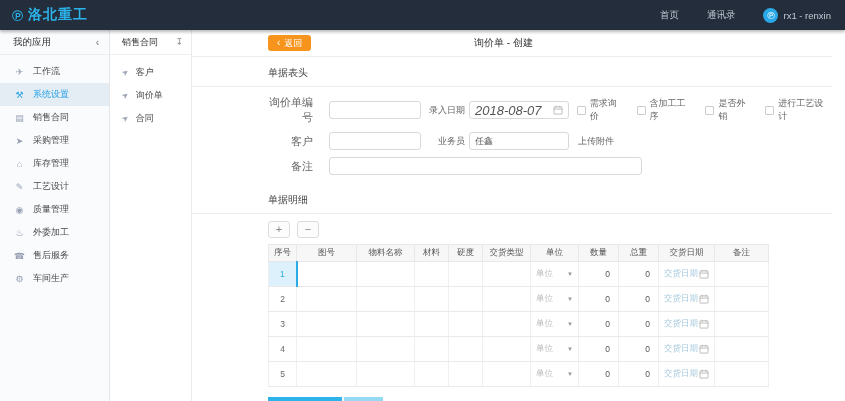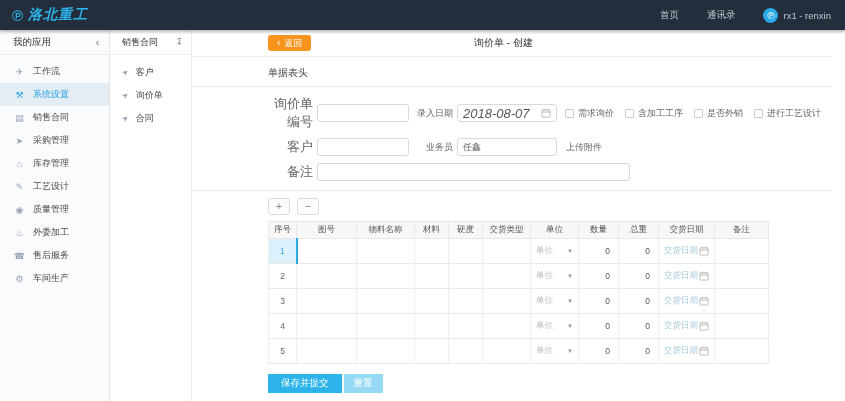--- a/index.html
+++ b/index.html
@@ -5,21 +5,21 @@
   * { margin:0; padding:0; box-sizing:border-box; font-family:"Liberation Sans","DejaVu Sans",sans-serif; }
   html,body { width:845px; height:401px; background:#fff; overflow:hidden; }
   .app { width:845px; height:401px; display:flex; flex-direction:column; }
 
   
   .navbar { height:30px; background:#232d3b; display:flex; align-items:center;
             padding:0 14px 0 12px; flex:none; position:relative; z-index:5;
             box-shadow:0 2px 3px rgba(0,0,0,.28); }
   .logo { display:flex; align-items:center; gap:5px; cursor:pointer; }
   .logo-mark { color:#2bb3ea; font-size:15px; font-weight:bold; font-style:italic; line-height:1; }
-  .logo-text { color:#2bb3ea; font-size:14px; font-weight:bold; font-style:italic; letter-spacing:1px;text-align:center; }
+  .logo-text { color:#2bb3ea; font-size:14px; font-weight:bold; letter-spacing:1px;text-align:center; }
   .nav-right { margin-left:auto; display:flex; align-items:center; gap:28px; }
   .nav-link { color:#c3c9d2; font-size:9.5px; text-decoration:none; cursor:pointer; }
   .user-chip { display:flex; align-items:center; gap:5px; color:#c3c9d2; font-size:9.5px; cursor:pointer; }
   .avatar { width:15px; height:15px; border-radius:50%; background:#2aa9e8; color:#fff;
             font-size:10px; line-height:15px; text-align:center; font-style:italic; }
 
   
   .shell { flex:1; display:flex; min-height:0; }
 
   
@@ -53,21 +53,21 @@
               align-items:center; gap:4px; }
   .back-chevron { font-size:10px; line-height:1; }
   .page-title { position:absolute; left:0; right:17px; text-align:center; font-size:10px;
                 color:#333; pointer-events:none; }
 
   .section-title { margin:9px 0 6px 76px; font-size:10px; color:#444; }
   .divider { border:none; border-top:1px solid #ececec; margin:0; }
 
   .form { padding:8px 0 2px 76px; }
   .f-row { display:flex; align-items:center; margin-bottom:7px; }
-  .lbl  { width:45px; text-align:right; font-size:13px; color:#666; margin-right:4px; flex:none; }
+  .lbl  { width:45px; text-align:right; font-size:11px; color:#666; margin-right:16px; flex:none; }
   .lbl2 { width:42px; text-align:right; font-size:9px; color:#666; margin:0 4px 0 2px; flex:none; }
   .inp { height:18px; border:1px solid #d9d9d9; border-radius:3px; font-size:9px;
          color:#555; padding:0 5px; background:#fff; outline:none; }
   .inp-sm { width:92px; }
   .inp-md { width:100px;font-family:Liberation Serif, serif; }
   .inp-xl { width:313px; }
   .date-wrap { width:100px; height:18px; border:1px solid #d9d9d9; border-radius:3px;
                display:flex; align-items:center; padding:0 5px; gap:4px; background:#fff; cursor:pointer; }
   .date-wrap .val { flex:1; font-size:13px; color:#555;font-style:italic; }
   .chk-group { display:flex; align-items:center; gap:11px; margin-left:8px; }
@@ -246,20 +246,21 @@
           <span class="lbl2">业务员</span>
           <input class="inp inp-md" value="任鑫" style="">
           <span class="upload-link">上传附件</span>
         </div>
         <div class="f-row">
           <span class="lbl">备注</span>
           <input class="inp inp-xl" style="">
         </div>
       </div>
 
+      <div class="section-title">单据明细</div>
       <hr class="divider">
 
       <div class="tbl-tools">
         <button class="tool-btn">+</button>
         <button class="tool-btn">−</button>
       </div>
 
       <table class="grid">
         <colgroup>
           <col style="width:28px">

